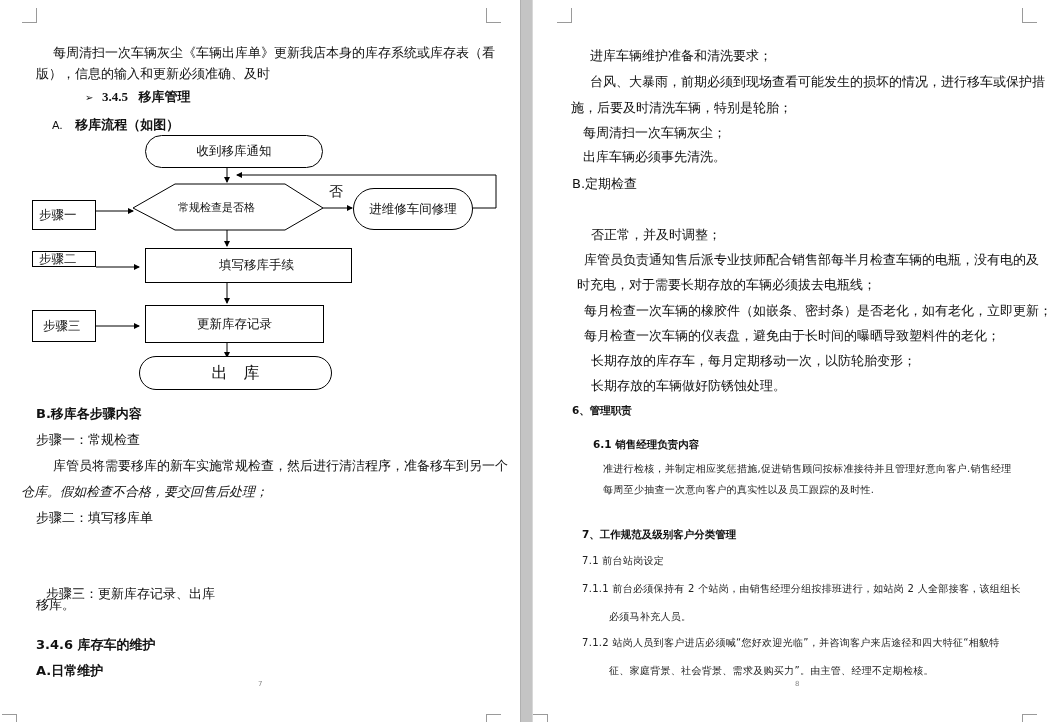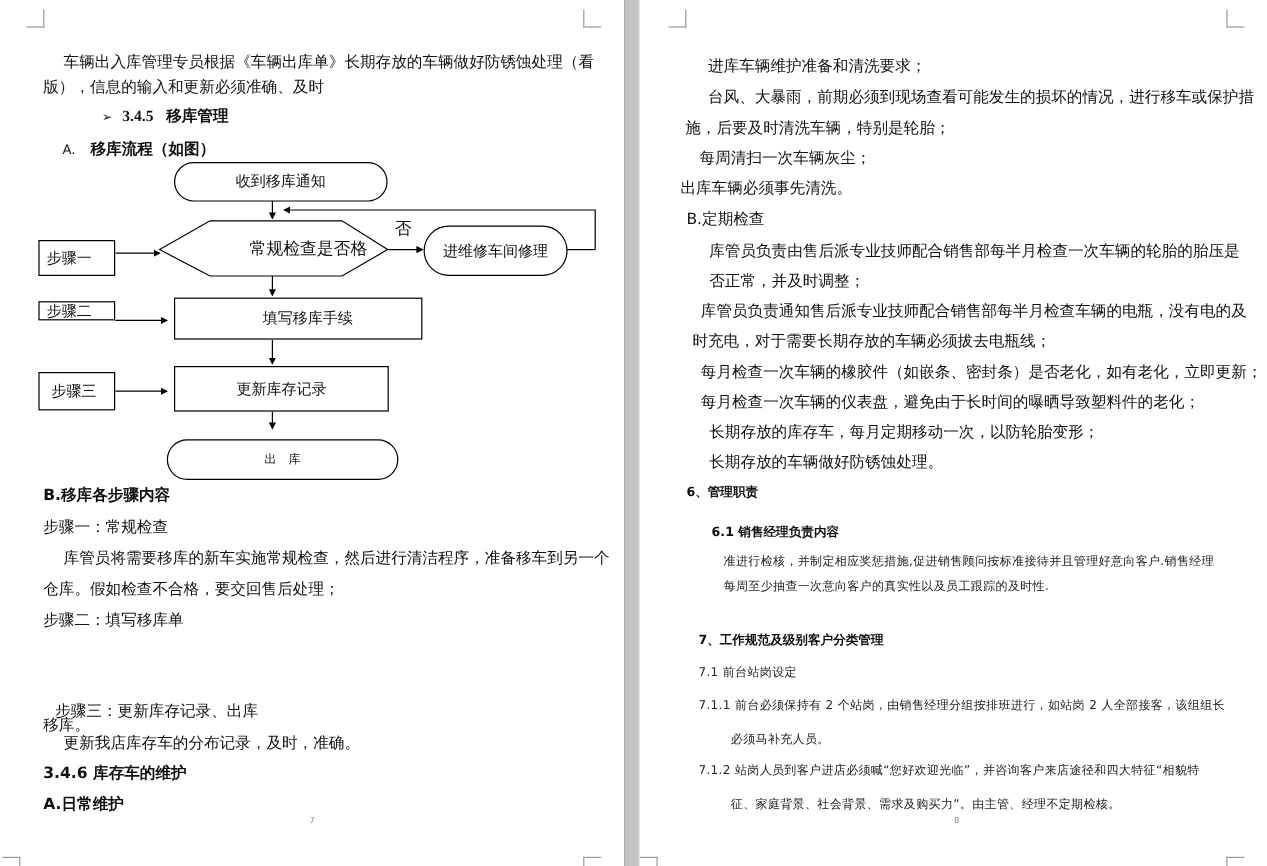--- a/index.html
+++ b/index.html
@@ -29,21 +29,21 @@
 </style>
 </head>
 <body>
 
 <div class="page" id="page-left">
   <div class="corner c-tl" style="left:22px;top:8px;"></div>
   <div class="corner c-tr" style="left:486px;top:8px;"></div>
   <div class="corner c-bl" style="left:2px;top:714px;"></div>
   <div class="corner c-br" style="left:486px;top:714px;"></div>
 
-  <div class="t" style="left:53px;top:45px;">车辆出入库管理专员根据《车辆出库单》长期存放的车辆做好防锈蚀处理（看</div>
+  <div class="t" style="left:53px;top:45px;">每周清扫一次车辆灰尘《车辆出库单》更新我店本身的库存系统或库存表（看</div>
   <div class="t" style="left:36px;top:66px;">版），信息的输入和更新必须准确、及时</div>
 
   <div class="t b" style="left:85px;top:89px;">
     <span style="font-size:10px;">➢</span>
     <span style="font-family:'Liberation Serif',serif;margin-left:4px;">3.4.5</span>
     <span style="margin-left:6px;">移库管理</span>
   </div>
 
   <div class="t b" style="left:52px;top:117px;">
     <span style="font-weight:normal;font-size:11px;">A.</span>
@@ -72,61 +72,59 @@
       <line x1="227" y1="283" x2="227" y2="303" stroke="#000" marker-end="url(#ah)"></line>
 
       <line x1="227" y1="342" x2="227" y2="357" stroke="#000" marker-end="url(#ah)"></line>
 
       <line x1="96" y1="211" x2="133" y2="211" stroke="#000" marker-end="url(#ah)"></line>
       <line x1="96" y1="267" x2="139" y2="267" stroke="#000" marker-end="url(#ah)"></line>
       <line x1="96" y1="326" x2="139" y2="326" stroke="#000" marker-end="url(#ah)"></line>
     </svg>
 
     <div class="fc-box fc-oval" style="left:145px;top:135px;width:178px;height:33px;">收到移库通知</div>
-    <div class="t" style="left:178px;top:200px;font-size:14px;margin-left:30px;">常规检查是否格</div>
+    <div class="t" style="left:178px;top:200px;font-size:11px;">常规检查是否格</div>
     <div class="t" style="left:329px;top:183px;font-size:14px;">否</div>
     <div class="fc-box fc-oval" style="left:353px;top:188px;width:120px;height:42px;border-radius:21px;">进维修车间修理</div>
     <div class="fc-box" style="left:145px;top:248px;width:207px;height:35px;padding-left:16px;">填写移库手续</div>
     <div class="fc-box" style="left:145px;top:305px;width:179px;height:38px;">更新库存记录</div>
-    <div class="fc-box fc-oval" style="left:139px;top:366px;width:193px;height:34px;border-radius:17px;font-size:10px;">出　库</div>
+    <div class="fc-box fc-oval" style="left:139px;top:356px;width:193px;height:34px;border-radius:17px;font-size:16px;">出　库</div>
 
     <div class="fc-box fc-step" style="left:32px;top:200px;width:64px;height:30px;">步骤一</div>
     <div class="fc-box fc-step" style="left:32px;top:251px;width:64px;height:16px;">步骤二</div>
     <div class="fc-box fc-step" style="left:32px;top:310px;width:64px;height:32px;padding-left:10px;">步骤三</div>
   </div>
 
   <div class="t b" style="left:36px;top:406px;">B.移库各步骤内容</div>
   <div class="t" style="left:36px;top:432px;">步骤一：常规检查</div>
   <div class="t" style="left:53px;top:458px;">库管员将需要移库的新车实施常规检查，然后进行清洁程序，准备移车到另一个</div>
-  <div class="t" style="left:36px;top:484px;">仓库。假如检查不合格，要交回售后处理；</div>
+  <div class="t" style="left:21px;top:484px;font-style:italic;">仓库。假如检查不合格，要交回售后处理；</div>
   <div class="t" style="left:36px;top:510px;">步骤二：填写移库单</div>
   <div class="t" style="left:36px;top:560px;margin-top:37px;">移库。</div>
   <div class="t" style="left:36px;top:586px;margin-left:10px;">步骤三：更新库存记录、出库</div>
-  <div class="t" style="left:53px;top:612px;">更新我店库存车的分布记录，及时，准确。</div>
   <div class="t b" style="left:36px;top:637px;">3.4.6 库存车的维护</div>
   <div class="t b" style="left:36px;top:663px;">A.日常维护</div>
   <div class="pnum" style="left:258px;top:680px;">7</div>
 </div>
 
 <div class="gutter"></div>
 
 <div class="page" id="page-right">
   <div class="corner c-tl" style="left:24px;top:8px;"></div>
   <div class="corner c-tr" style="left:489px;top:8px;"></div>
   <div class="corner c-bl" style="left:0px;top:714px;"></div>
   <div class="corner c-br" style="left:489px;top:714px;"></div>
 
   <div class="t" style="left:57px;top:48px;">进库车辆维护准备和清洗要求；</div>
   <div class="t" style="left:38px;top:100px;">施，后要及时清洗车辆，特别是轮胎；</div>
   <div class="t" style="left:57px;top:74px;">台风、大暴雨，前期必须到现场查看可能发生的损坏的情况，进行移车或保护措</div>
   <div class="t" style="left:50px;top:125px;">每周清扫一次车辆灰尘；</div>
-  <div class="t" style="left:34px;top:150px;font-family:Liberation Mono, monospace;">出库车辆必须事先清洗。</div>
+  <div class="t" style="left:50px;top:150px;font-family:Liberation Mono, monospace;">出库车辆必须事先清洗。</div>
 
   <div class="t" style="left:39px;top:176px;">B.定期检查</div>
-  <div class="t" style="left:58px;top:202px;">库管员负责由售后派专业技师配合销售部每半月检查一次车辆的轮胎的胎压是</div>
   <div class="t" style="left:58px;top:227px;">否正常，并及时调整；</div>
   <div class="t" style="left:51px;top:252px;">库管员负责通知售后派专业技师配合销售部每半月检查车辆的电瓶，没有电的及</div>
   <div class="t" style="left:44px;top:277px;">时充电，对于需要长期存放的车辆必须拔去电瓶线；</div>
   <div class="t" style="left:51px;top:303px;">每月检查一次车辆的橡胶件（如嵌条、密封条）是否老化，如有老化，立即更新；</div>
   <div class="t" style="left:51px;top:328px;">每月检查一次车辆的仪表盘，避免由于长时间的曝晒导致塑料件的老化；</div>
   <div class="t" style="left:58px;top:353px;">长期存放的库存车，每月定期移动一次，以防轮胎变形；</div>
   <div class="t" style="left:58px;top:378px;">长期存放的车辆做好防锈蚀处理。</div>
 
   <div class="t h-sm" style="left:39px;top:402px;">6、管理职责</div>
   <div class="t h-sm" style="left:60px;top:420px;margin-top:16px;">6.1 销售经理负责内容</div>

